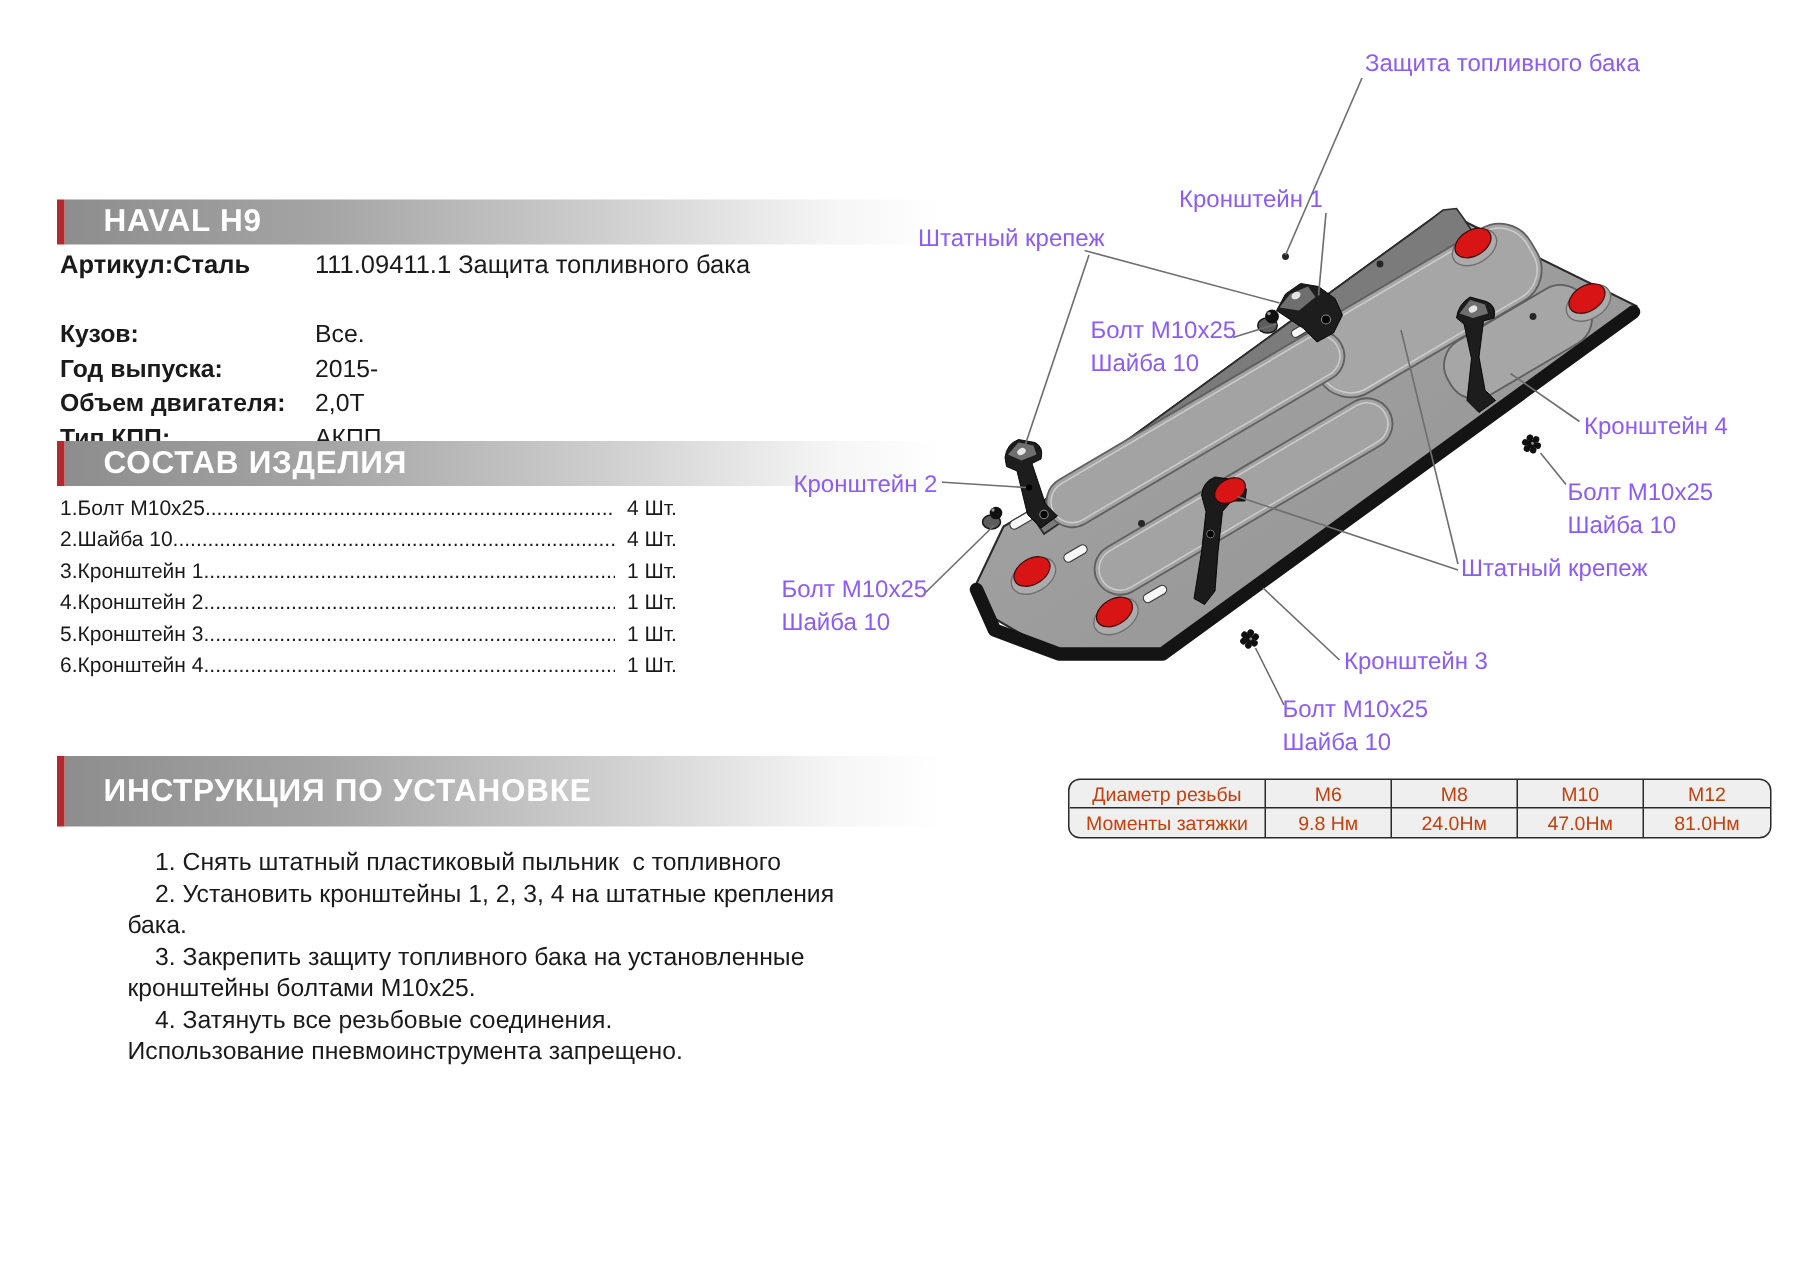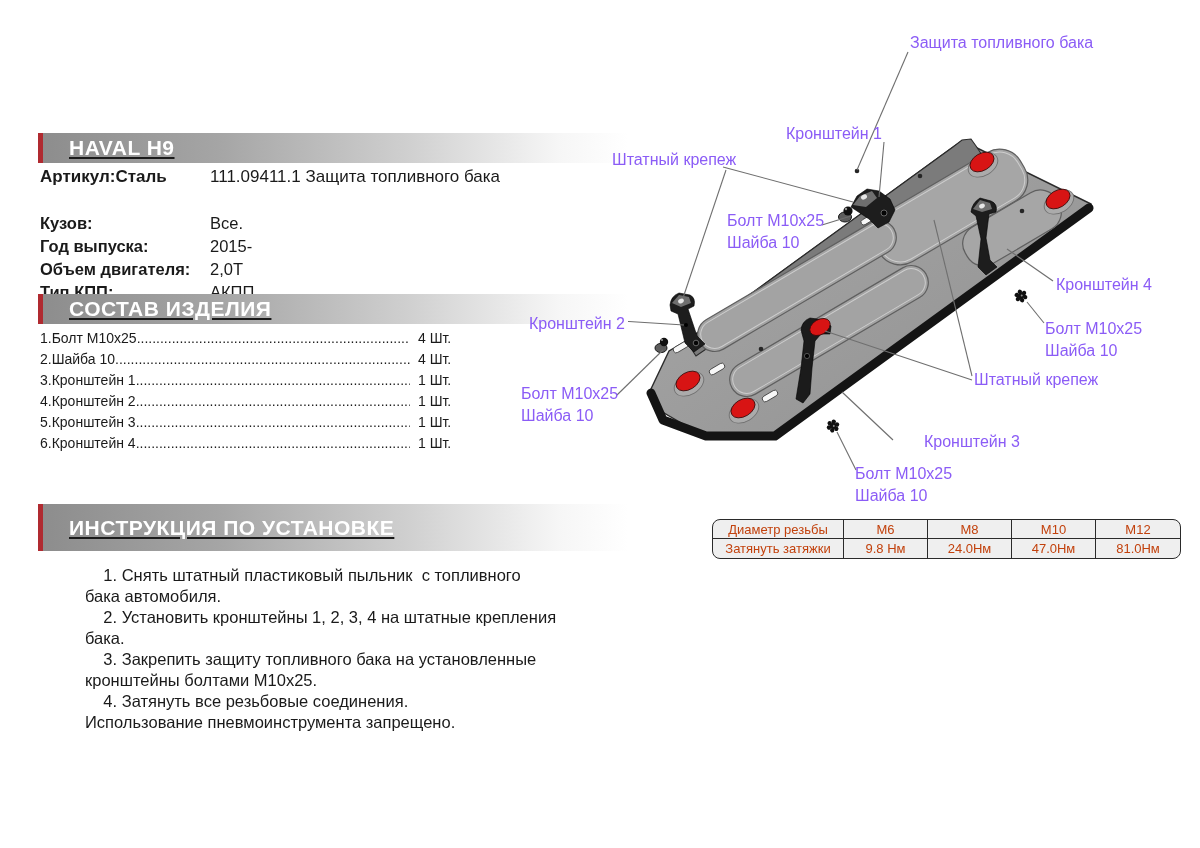--- a/index.html
+++ b/index.html
@@ -2,21 +2,21 @@
 <html><head>
 <meta charset="utf-8">
 <style>
   html,body{margin:0;padding:0;background:#fff;}
   body{width:1200px;height:848px;position:relative;overflow:hidden;
        font-family:"Liberation Sans","DejaVu Sans",sans-serif;color:#1a1a1a;}
   .abs{position:absolute;}
   
   .bar{position:absolute;left:38px;width:590px;height:30px;box-sizing:border-box;
        background:linear-gradient(90deg,#8d8d8d 0%,#a5a5a5 30%,#cfcfcf 62%,#f6f6f6 88%,#fff 100%);
-       border-left:5px solid #b02a30;display:flex;align-items:center;padding-left:26px;text-decoration:underline;}
+       border-left:5px solid #b02a30;display:flex;align-items:center;padding-left:26px;}
   .bar span{color:#fff;font-weight:bold;font-size:21px;letter-spacing:.5px;white-space:nowrap;}
   #bar-brand{top:133px;}
   #bar-parts{top:294px;}
   #bar-instr{top:504px;height:47px;}
   
   .article{top:167px;left:40px;font-size:17px;height:22px;}
   .article .lab{font-weight:bold;}
   .article .val{position:absolute;left:170px;top:0;white-space:nowrap;}
   
   .specs{top:212px;left:40px;font-size:16.5px;}
@@ -35,21 +35,21 @@
   .dlabel{position:absolute;font-size:16px;white-space:pre-line;line-height:22px;color:#8b5cf6;}
   #lbl-shield{left:910px;top:32px;}
   #lbl-br1{left:786px;top:123px;}
   #lbl-stock-l{left:612px;top:149px;}
   #lbl-bolt-top{left:727px;top:210px;}
   #lbl-br2{left:529px;top:313px;}
   #lbl-bolt-left{left:521px;top:383px;}
   #lbl-br4{left:1056px;top:274px;}
   #lbl-bolt-right{left:1045px;top:318px;}
   #lbl-stock-r{left:974px;top:369px;}
-  #lbl-br3{left:924px;top:431px;}
+  #lbl-br3{left:896px;top:431px;}
   #lbl-bolt-bottom{left:855px;top:463px;}
   
   .ttable{position:absolute;left:712px;top:519px;width:467px;
           border:1.5px solid #2a2a2a;border-radius:8px;overflow:hidden;background:#efefef;
           display:grid;grid-template-columns:131px 84px 84px 84px 84px;font-size:13px;color:#c2410c;}
   .tcell{height:19px;line-height:19px;text-align:center;box-sizing:border-box;
          border-right:1px solid #2a2a2a;border-bottom:1px solid #2a2a2a;overflow:hidden;white-space:nowrap;}
   .tcell.lastcol{border-right:none;}
   .tcell.lastrow{border-bottom:none;}
   svg.diagram{position:absolute;left:0;top:0;}
@@ -224,21 +224,20 @@
       <span class="pqty">1 Шт.</span>
   </div>
 </div>
 
 <div class="bar" id="bar-instr">
   <span>ИНСТРУКЦИЯ ПО УСТАНОВКЕ</span>
 </div>
 
 <div class="abs instr">
   <div class="iline">    1. Снять штатный пластиковый пыльник  с топливного</div>
-  <div class="iline">бака автомобиля.</div>
   <div class="iline">    2. Установить кронштейны 1, 2, 3, 4 на штатные крепления</div>
   <div class="iline">бака.</div>
   <div class="iline">    3. Закрепить защиту топливного бака на установленные</div>
   <div class="iline">кронштейны болтами M10x25.</div>
   <div class="iline">    4. Затянуть все резьбовые соединения.</div>
   <div class="iline">Использование пневмоинструмента запрещено.</div>
 </div>
 
 <div class="dlabel" id="lbl-shield">Защита топливного бака</div>
 <div class="dlabel" id="lbl-br1">Кронштейн 1</div>
@@ -255,18 +254,18 @@
 <div class="dlabel" id="lbl-br3">Кронштейн 3</div>
 <div class="dlabel" id="lbl-bolt-bottom">Болт M10x25
 Шайба 10</div>
 
 <div class="ttable">
   <div class="tcell">Диаметр резьбы</div>
   <div class="tcell">M6</div>
   <div class="tcell">M8</div>
   <div class="tcell">M10</div>
   <div class="tcell lastcol">M12</div>
-  <div class="tcell lastrow">Затянуть затяжки</div>
+  <div class="tcell lastrow">Моменты затяжки</div>
   <div class="tcell lastrow">9.8 Нм</div>
   <div class="tcell lastrow">24.0Нм</div>
   <div class="tcell lastrow">47.0Нм</div>
   <div class="tcell lastrow lastcol">81.0Нм</div>
 </div>
 
 </body></html>

